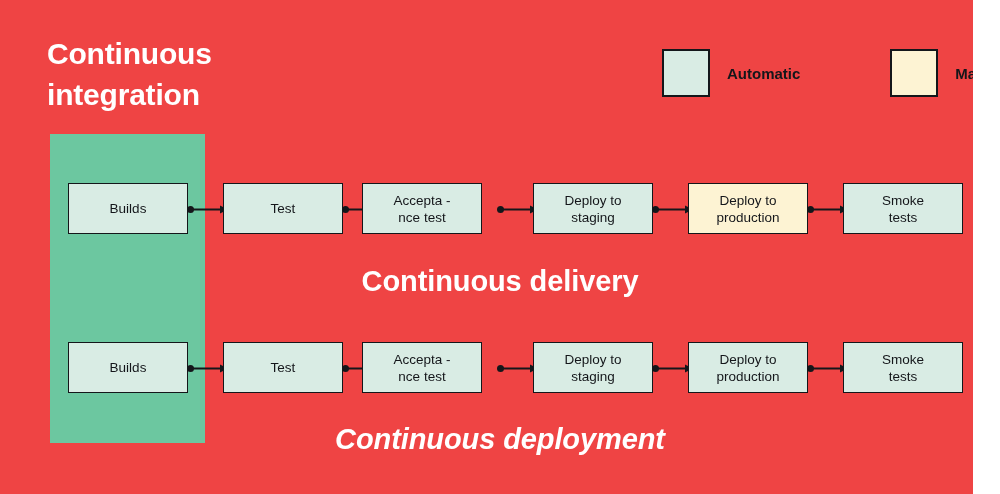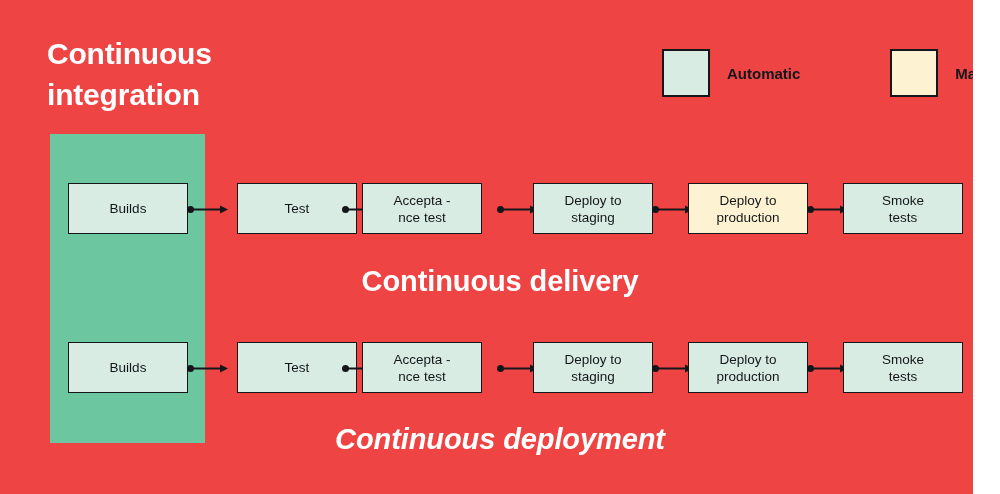--- a/index.html
+++ b/index.html
@@ -101,21 +101,21 @@
     justify-content: center;
     text-align: center;
     font-size: 13.5px;
     line-height: 17px;
     color: #14161a;
     white-space: pre-line;
   }
   .stage-box.manual { background: #fdf3d3; }
 
   .stage-box.s0 { left: 0px; }
-  .stage-box.s1 { left: 169px; }
+  .stage-box.s1 { left: 155px; }
   .stage-box.s2 { left: 294px; }
   .stage-box.s3 { left: 465px; }
   .stage-box.s4 { left: 620px; }
   .stage-box.s5 { left: 775px; }
 
   
   .connector {
     position: absolute;
     top: 19px;
     width: 41px;

